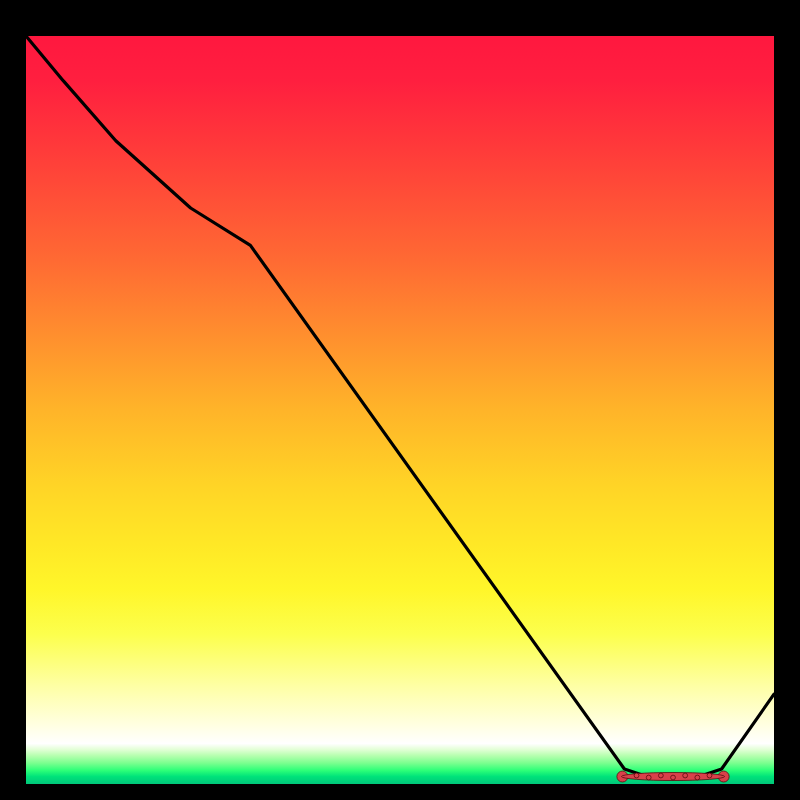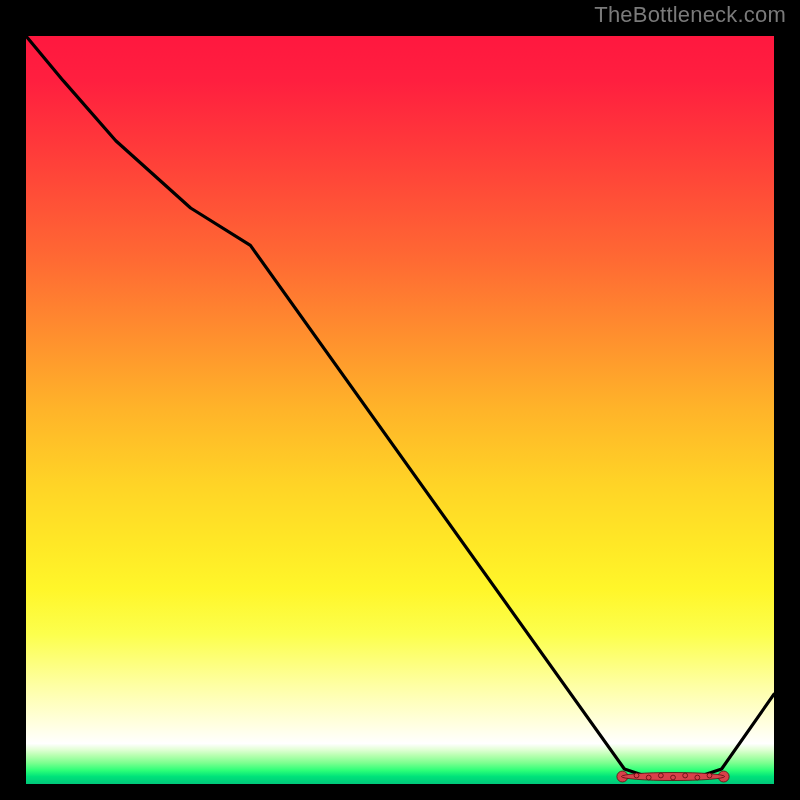--- a/index.html
+++ b/index.html
@@ -77,21 +77,20 @@
   .markers ellipse {
     fill: #d9414a;
     stroke: #5a0a10;
     stroke-width: 0.8;
   }
 </style>
 </head>
 <body>
 
 <div class="frame">
-  <div class="attribution">TheBottleneck.com</div>
 
   <div class="plot">
     <svg class="curve" viewBox="0 0 748 748" preserveAspectRatio="none">
       <g>
         <path d="M0.0 0.0 L37.4 44.9 L89.8 104.7 L164.6 172.0 L224.4 209.4 L598.4 733.0 L620.8 740.5 L643.3 740.5 L673.2 740.5 L695.6 733.0 L748.0 658.2"></path>
       </g>
       <g class="markers">
           <circle cx="596.4" cy="740.52" r="5.5"></circle>
           <circle cx="697.64" cy="740.52" r="5.5"></circle>
           <ellipse cx="647.02" cy="740.52" rx="51.620000000000005" ry="4"></ellipse>

